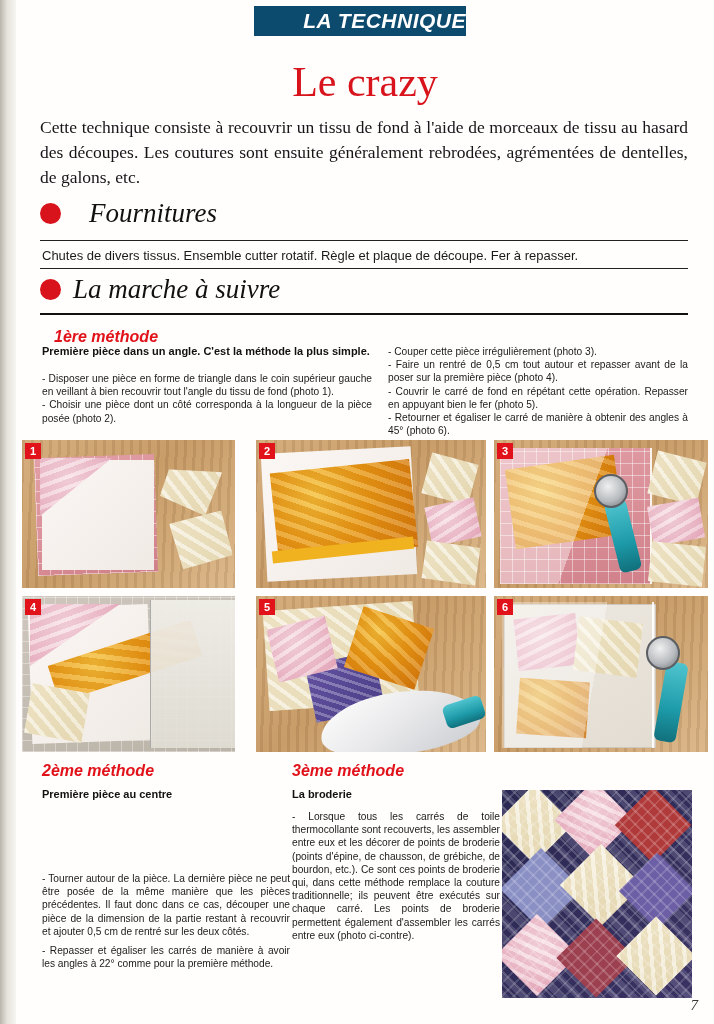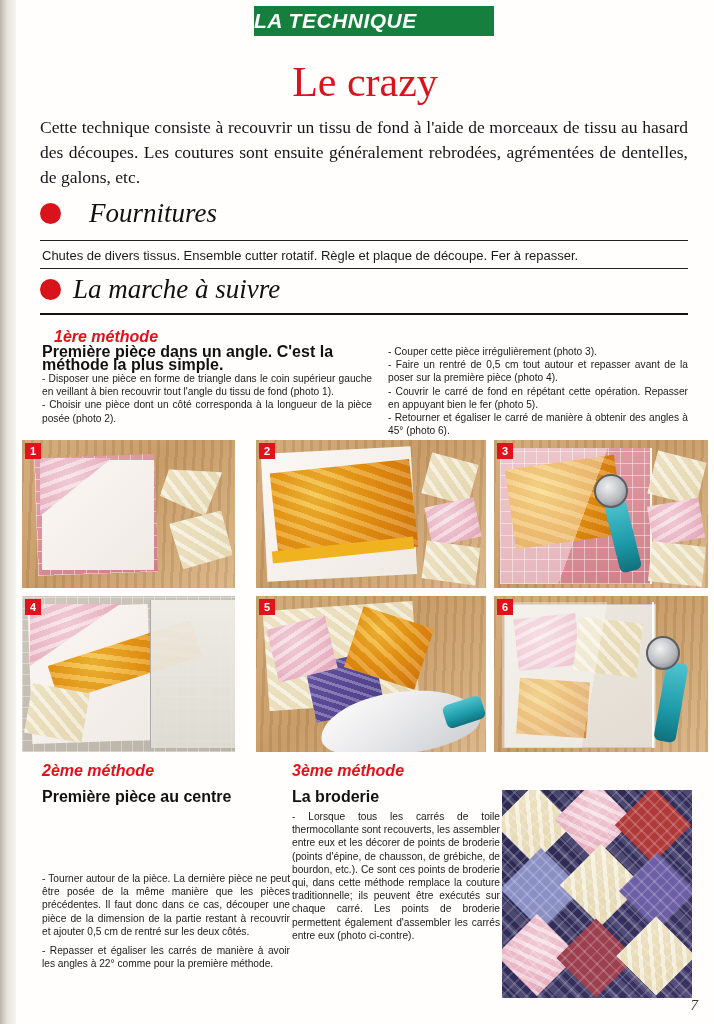--- a/index.html
+++ b/index.html
@@ -31,26 +31,26 @@
     width: 698px;
     height: 1024px;
     background: #fffefc;
   }
 
   
   .banner {
     position: absolute;
     left: 238px;
     top: 6px;
-    width: 240px;
+    width: 212px;
     height: 30px;
-    background: #15803d;
+    background: #0c4a6e;
     display: flex;
     align-items: center;
-    justify-content: flex-start;
+    justify-content: flex-end;
   }
   .banner-text {
     color: #ffffff;
     font-family: "Liberation Sans", sans-serif;
     font-weight: bold;
     font-style: italic;
     font-size: 21px;
     letter-spacing: 0.5px;
   }
 
@@ -116,21 +116,21 @@
     font-family: "Liberation Sans", sans-serif;
     font-weight: bold;
     font-style: italic;
     font-size: 16px;
     color: #e2121b;
   }
   .meth-sub {
     position: absolute;
     font-family: "Liberation Sans", sans-serif;
     font-weight: bold;
-    font-size: 16px;
+    font-size: 11px;
     color: #111;
   }
   .col-text {
     position: absolute;
     font-family: "Liberation Sans", sans-serif;
     font-size: 10.2px;
     line-height: 13.2px;
     color: #1a1a1a;
     text-align: justify;
   }

